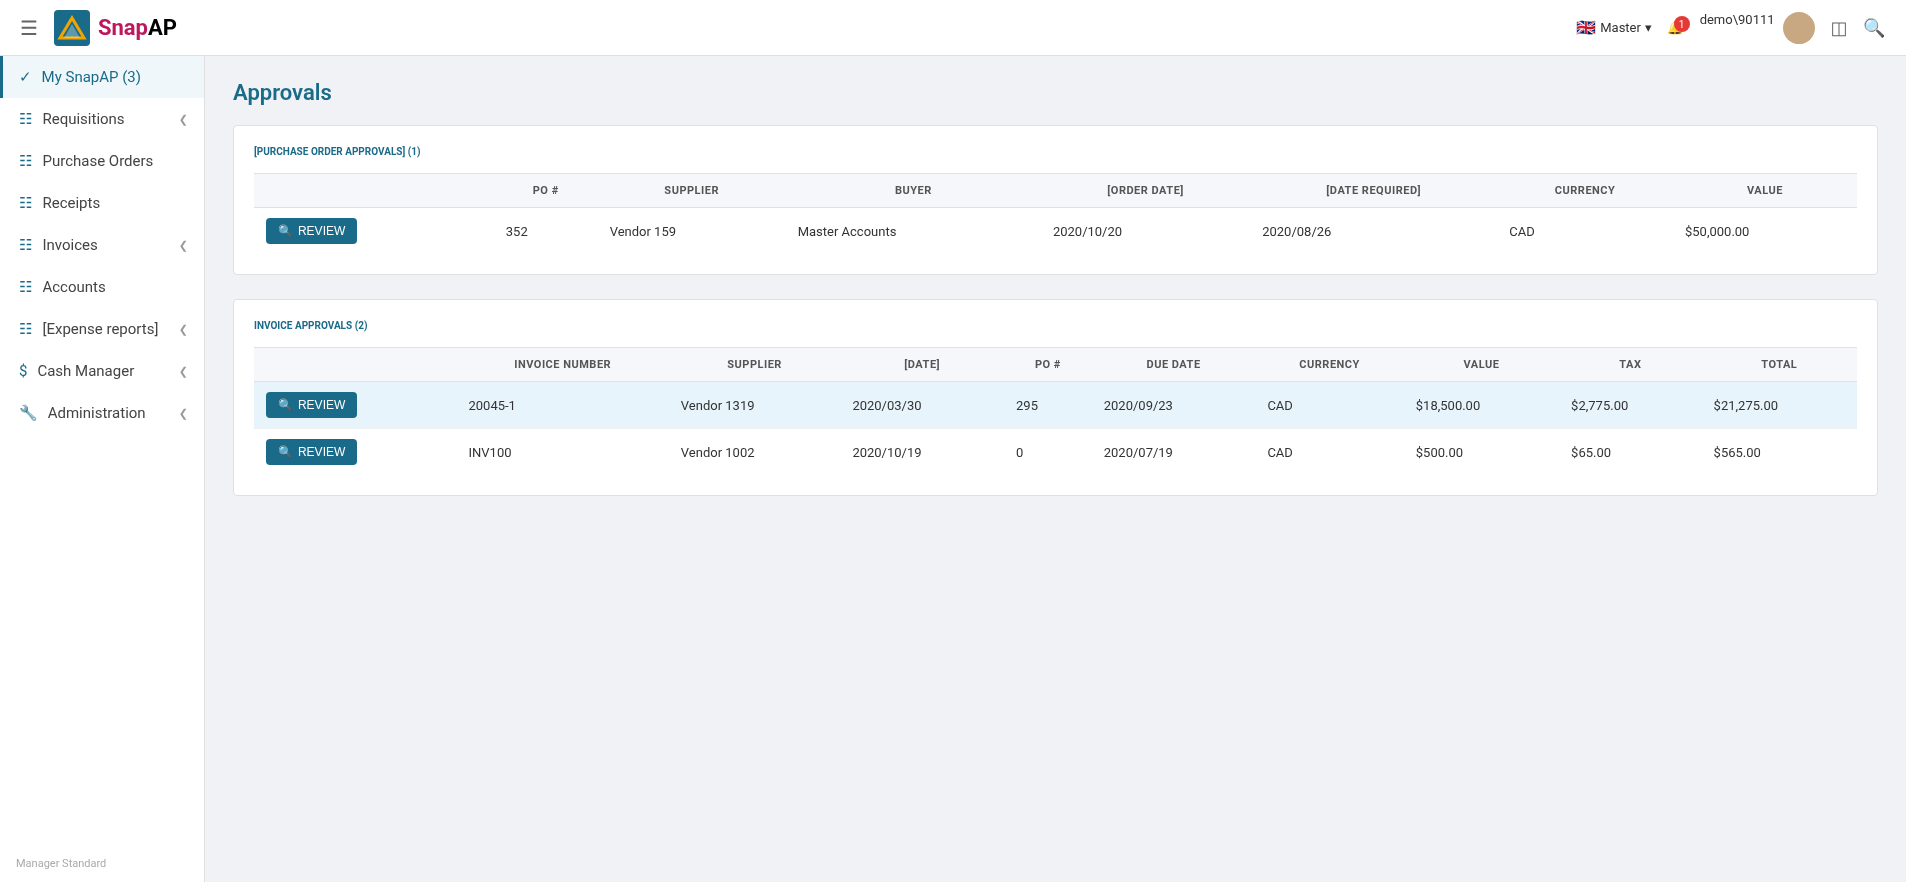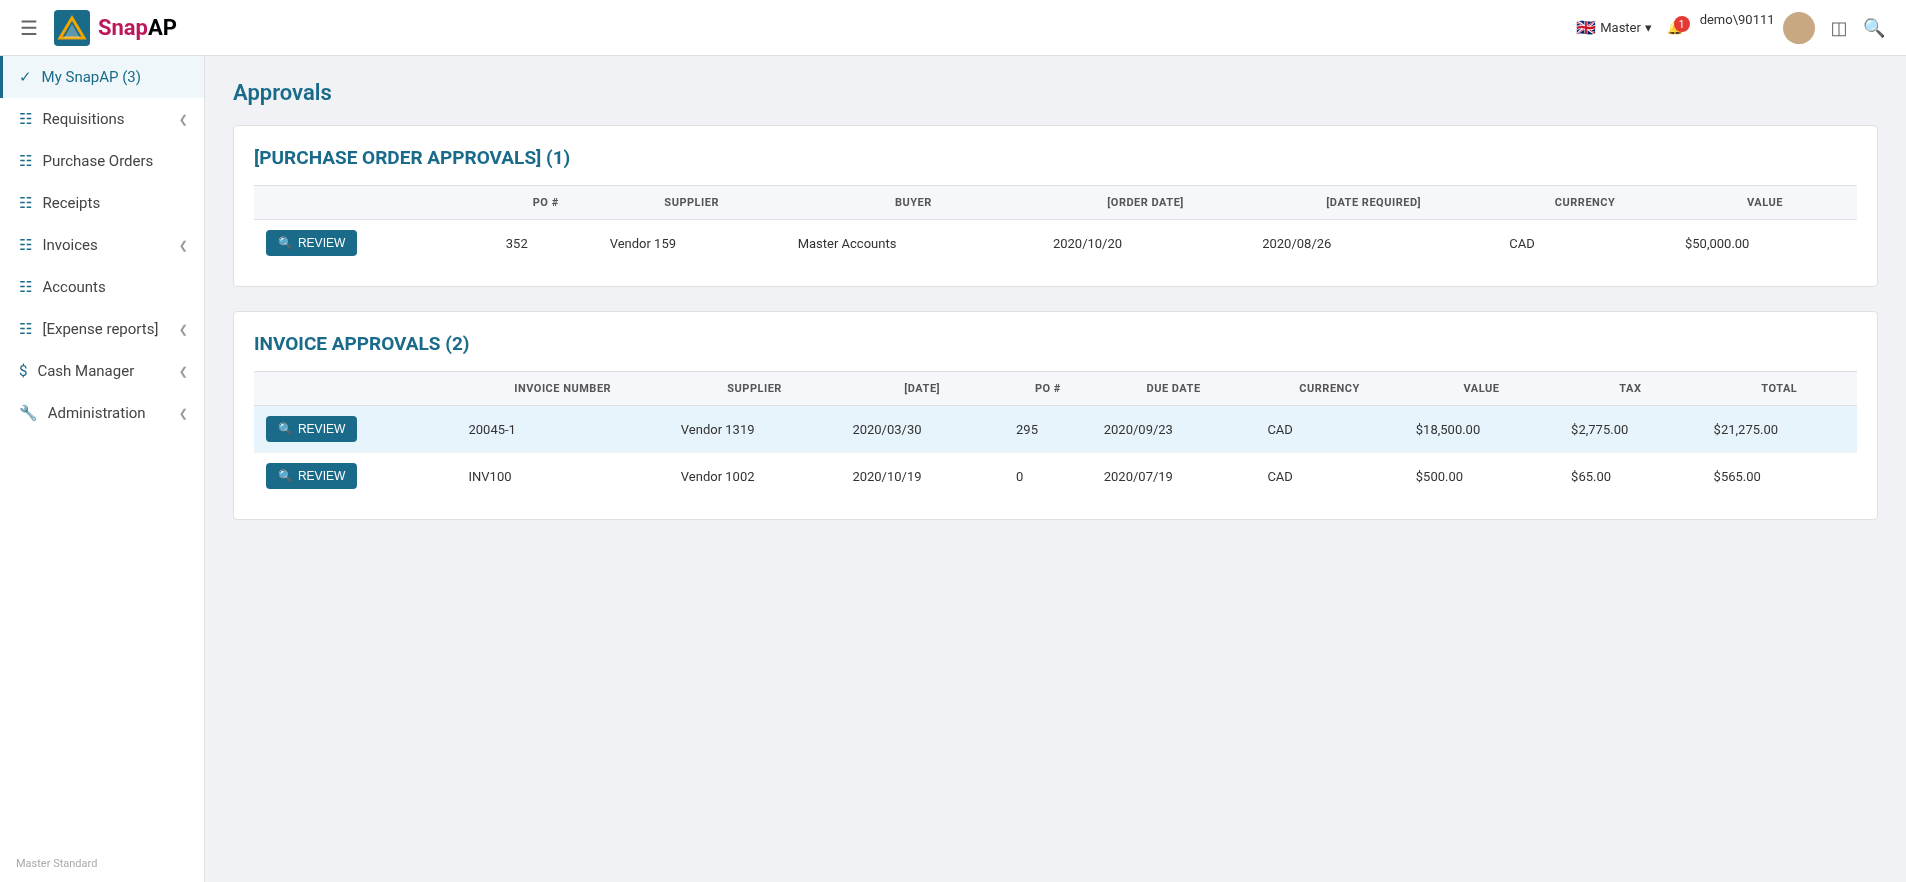--- a/index.html
+++ b/index.html
@@ -52,21 +52,21 @@
     .sidebar-footer { padding: 12px 16px; font-size: 11px; color: #aaa; margin-top: auto; }
 
     
     .main-content { margin-left: 205px; flex: 1; padding: 24px 28px; border-radius: 17px; }
 
     
     .page-title { font-size: 22px; font-weight: 600; color: #1a6b8a; margin-bottom: 20px; }
 
     
     .section { background: #fff; border: 1px solid #e0e0e0; border-radius: 4px; margin-bottom: 24px; padding: 20px; }
-    .section-title { font-size: 19px; font-weight: 700; color: #1a6b8a; margin-bottom: 16px; }
+    .section-title { font-size: 10px; font-weight: 700; color: #1a6b8a; margin-bottom: 16px; }
 
     
     table { width: 100%; border-collapse: collapse; }
     thead th {
       background: #f5f7fa; color: #555; font-size: 11px; font-weight: 700;
       text-transform: uppercase; letter-spacing: 0.5px;
       padding: 10px 12px; text-align: center;
       border-top: 1px solid #e0e0e0; border-bottom: 1px solid #e0e0e0;
     }
     tbody td { padding: 10px 12px; border-bottom: 1px solid #f0f0f0; color: #333; font-size: 13px; }
@@ -187,21 +187,21 @@
     </div>
 
     <div class="sidebar-item">
       <div class="sidebar-item-left">
         <span class="sidebar-icon">🔧</span>
         <span class="sidebar-label">Administration</span>
       </div>
       <span class="sidebar-chevron">❮</span>
     </div>
 
-    <div class="sidebar-footer">Master Standard</div>
+    <div class="sidebar-footer">Manager Standard</div>
   </nav>
 
   <main class="main-content">
     <h1 class="page-title">Approvals</h1>
 
     <div class="section">
       <div class="section-title">[PURCHASE ORDER APPROVALS] (1)</div>
       <table>
         <thead>
           <tr>

